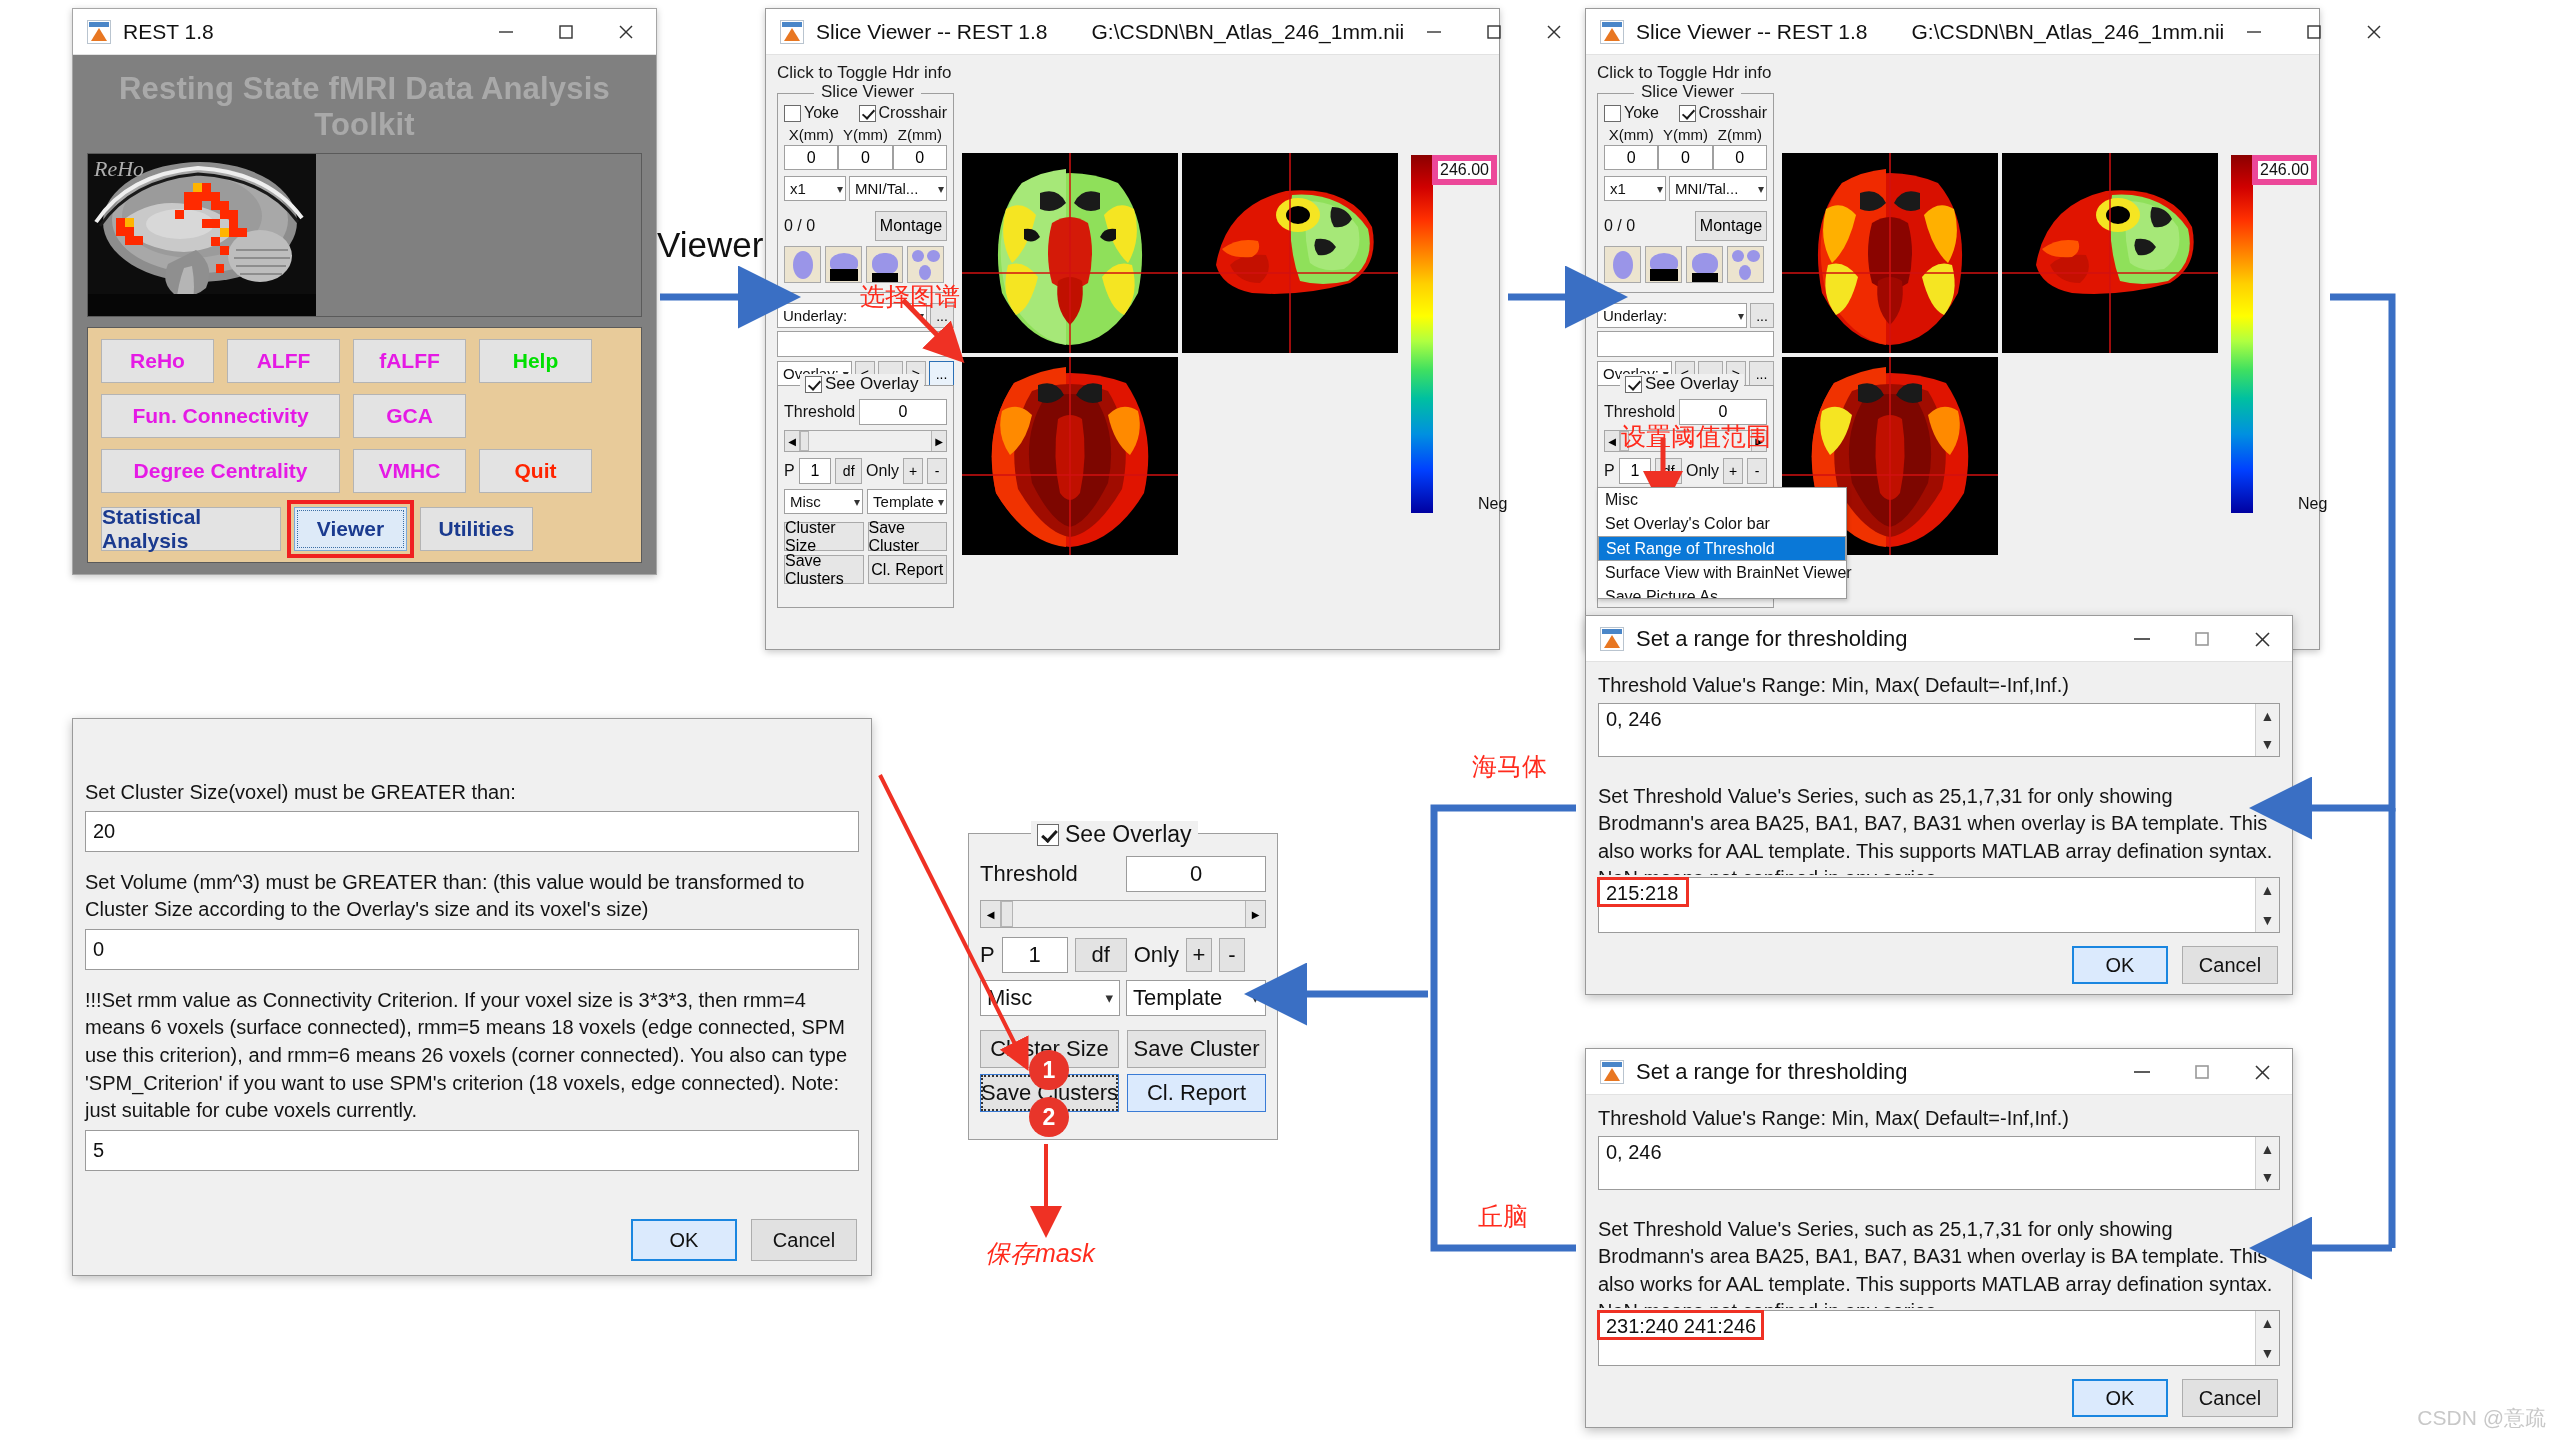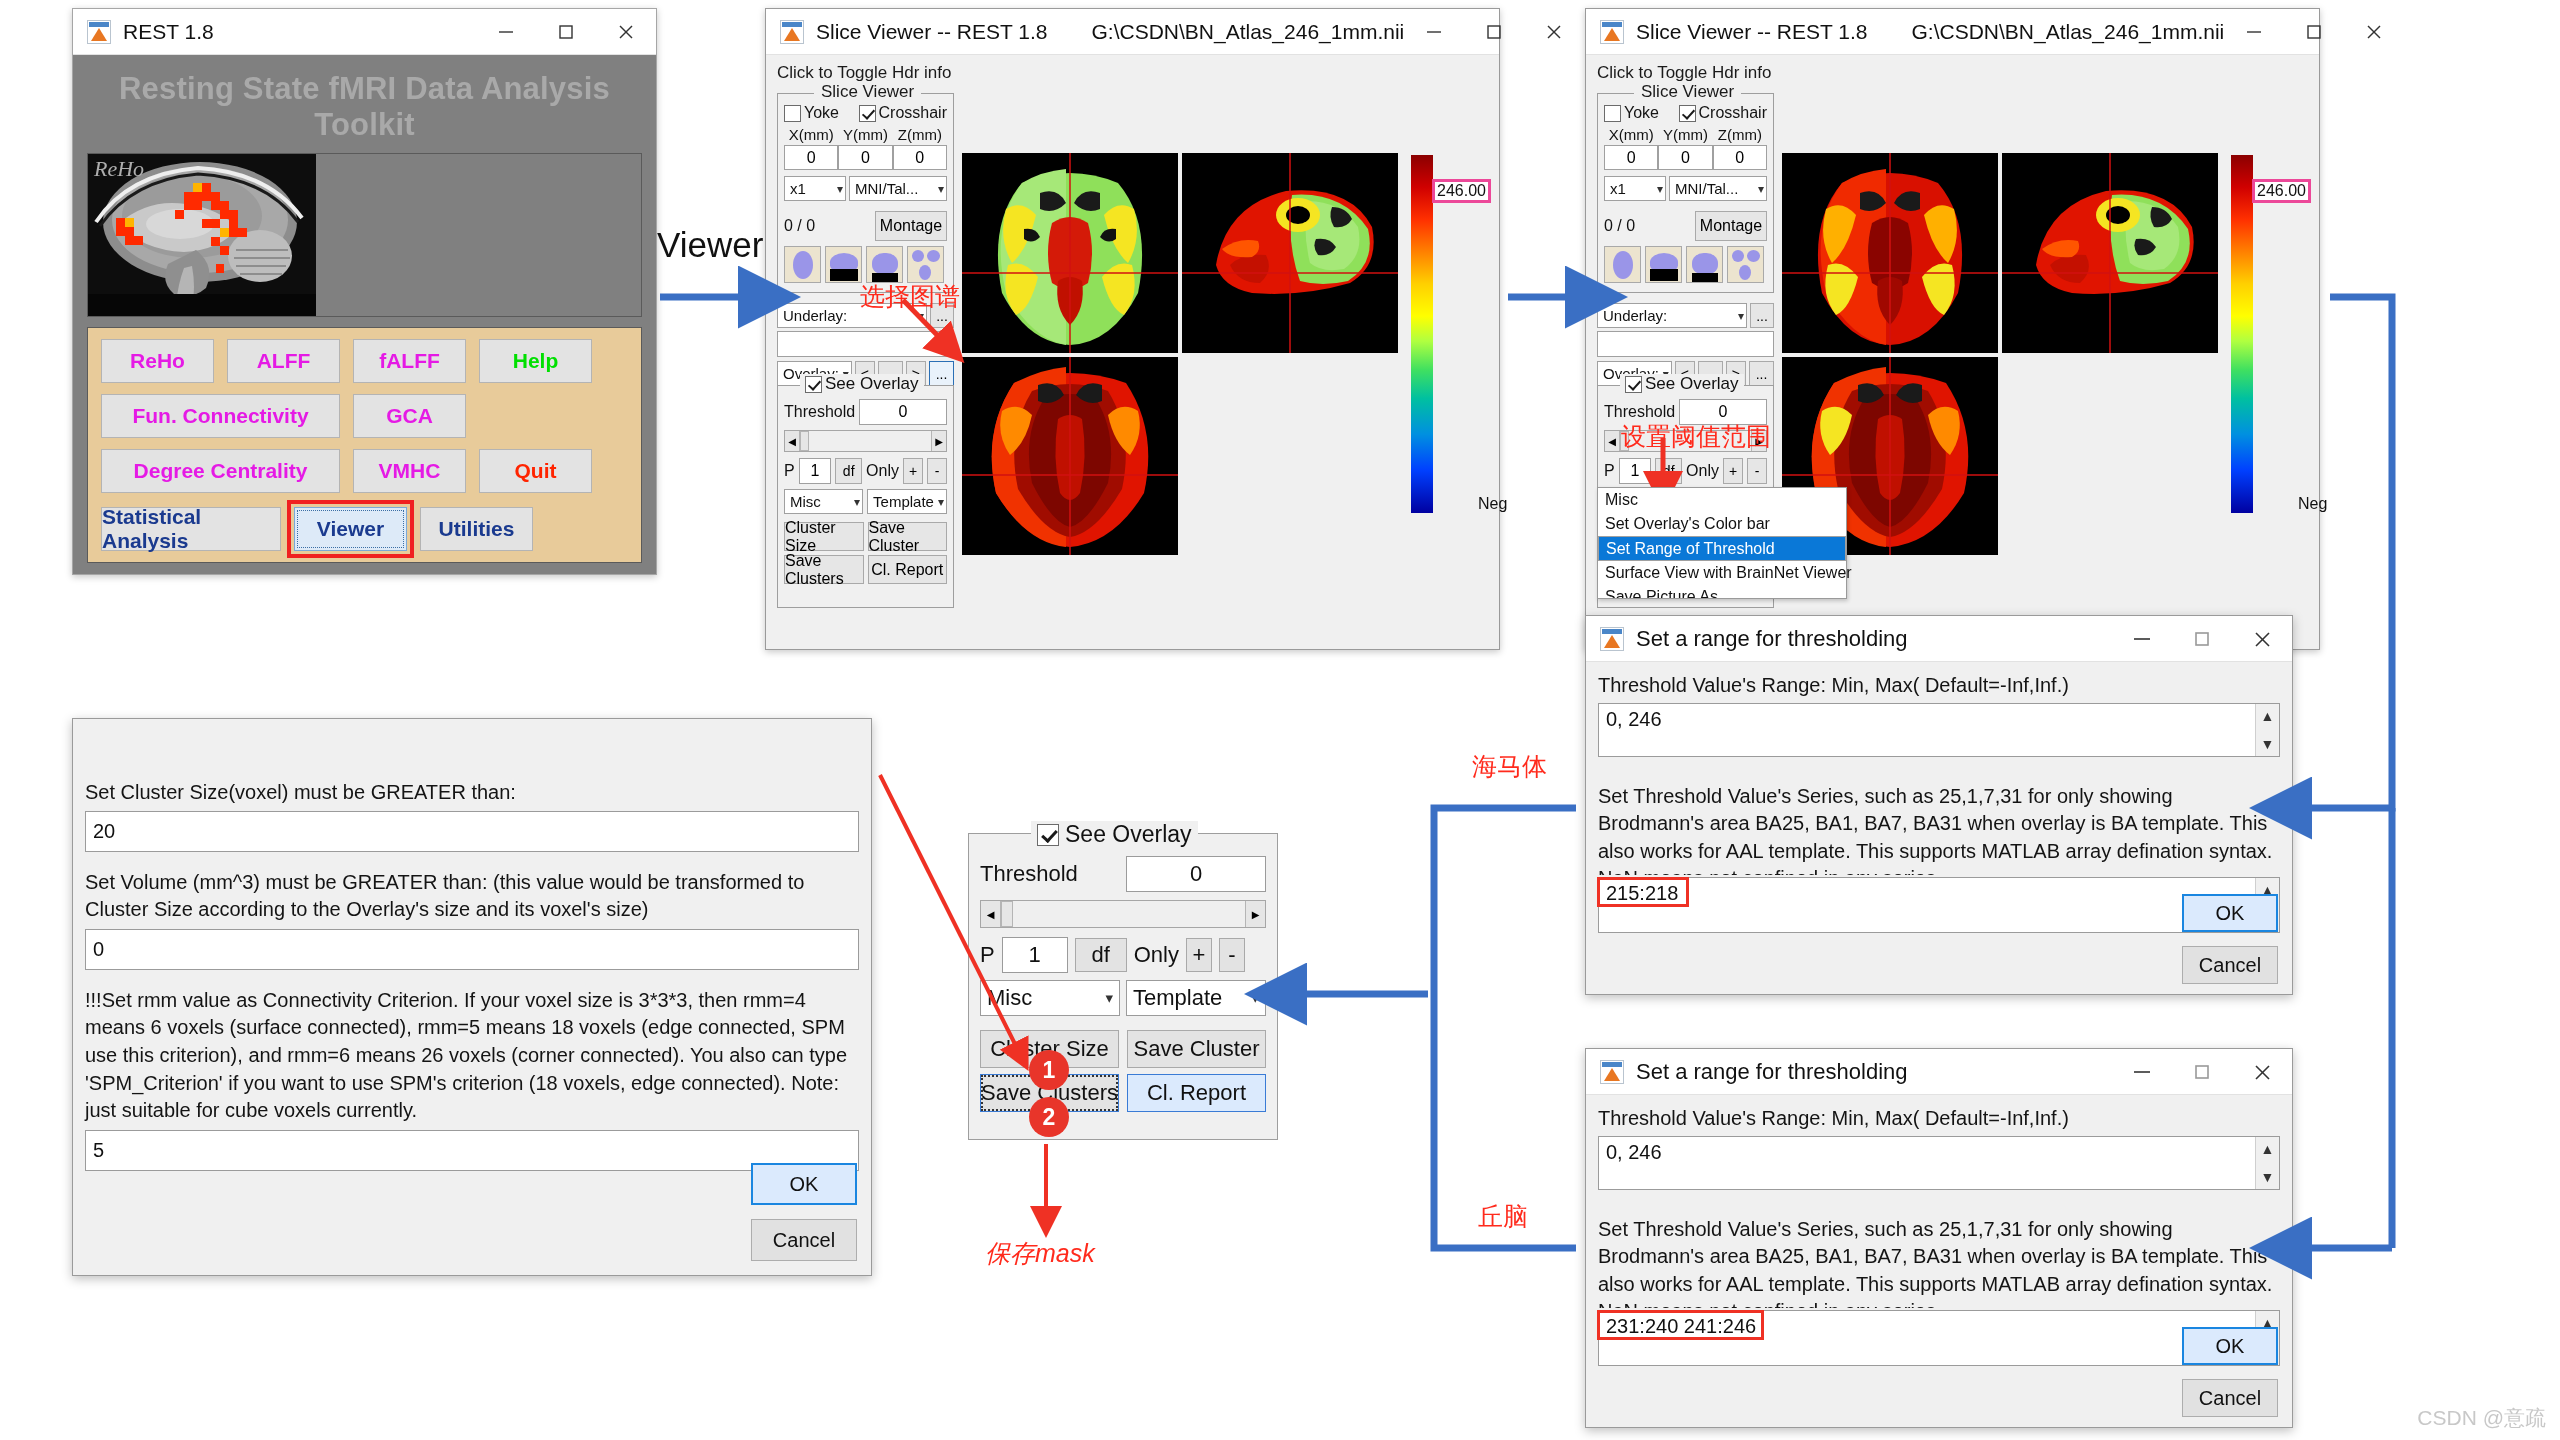--- a/index.html
+++ b/index.html
@@ -83,34 +83,34 @@
   .thr-in { border:1px solid #a0a0a0; background:#fff; height:26px; font-size:16px; display:flex; align-items:center; justify-content:center; }
   .slider { height:22px; border:1px solid #a6a6a6; background:#efefef; display:flex; align-items:center; }
   .slider .ar { width:15px; height:100%; background:#e6e6e6; border-right:1px solid #b5b5b5; font-size:10px; display:flex; align-items:center; justify-content:center; }
   .slider .ar.r { border-right:none; border-left:1px solid #b5b5b5; margin-left:auto; }
   .slider .knob { width:9px; height:100%; background:#e6e6e6; border:1px solid #b5b5b5; }
   .sm-btn { border:1px solid #a9a9a9; background:#e6e6e6; font-size:16px; display:flex; align-items:center; justify-content:center; cursor:pointer; height:29px; }
   .brainpane { position:absolute; background:#000; }
   .cbar { position:absolute; width:22px; }
   .cbar-grad { width:100%; height:100%;
     background:linear-gradient(to bottom,#8b0000 0%,#d00000 9%,#ff3000 18%,#ff8000 27%,#ffd000 36%,#ffff00 45%,#b0ff40 52%,#40e060 60%,#00c0a0 68%,#0090e0 78%,#0040ff 88%,#0000a0 100%); }
-  .cbar-top-lbl { position:absolute; font-size:16px; background:#fff; border:3px solid #ec4899; padding:0 2px; color:#111;margin-top:24px; }
+  .cbar-top-lbl { position:absolute; font-size:16px; background:#fff; border:6px solid #ec4899; padding:0 2px; color:#111; }
   .cbar-bot-lbl { position:absolute; font-size:16px; color:#111;margin-left:46px; }
 
   
   #dropmenu { position:absolute; left:1597px; top:487px; width:250px; background:#fff; border:1px solid #9a9a9a; z-index:40; box-shadow:1px 2px 4px rgba(0,0,0,.2); }
   #dropmenu .mi { font-size:16px; padding:3px 7px; color:#111; white-space:nowrap; cursor:pointer; }
   #dropmenu .mi.sel { background:#0a78d7; color:#fff; }
 
   
   .dlg { position:absolute; background:#f0f0f0; border:1px solid #9a9a9a; box-shadow:0 3px 10px rgba(0,0,0,.25); }
   .dlg-body { position:absolute; left:0; right:0; top:46px; bottom:0; padding:14px 12px 0 12px; }
   .dlg-label { font-size:20px; color:#141414; line-height:1.38; }
   .dlg-input { width:100%; background:#fff; border:1px solid #9b9b9b; height:41px; font-size:20px; color:#111; display:flex; align-items:center; padding-left:7px; }
-  .dlg-btns { position:absolute; right:14px; bottom:14px; display:flex; gap:14px;flex-direction:column; }
+  .dlg-btns { position:absolute; right:14px; bottom:14px; display:flex; gap:14px; }
   .dlg-ok { width:106px; height:42px; background:#dbeafd; border:2px solid #1a86e0; font-size:20px; display:flex; align-items:center; justify-content:center; color:#111; cursor:pointer; }
   .dlg-cancel { width:106px; height:42px; background:#e1e1e1; border:1px solid #adadad; font-size:20px; display:flex; align-items:center; justify-content:center; color:#111; cursor:pointer; }
   #clusterdlg { left:72px; top:718px; width:800px; height:558px; }
   .ta { width:100%; background:#fff; border:1px solid #9b9b9b; position:relative; display:flex; align-items:flex-start; padding:4px 0 0 7px; font-size:20px; color:#111; }
   .ta .spin { position:absolute; right:0; top:0; bottom:0; width:24px; background:#f0f0f0; border-left:1px solid #cfcfcf; display:flex; flex-direction:column; justify-content:space-between; align-items:center; padding:4px 0; font-size:14px; color:#333; }
   .rng-dlg { width:708px; height:380px; }
   #rng1 { left:1585px; top:615px; }
   #rng2 { left:1585px; top:1048px; }
   .redbox { position:absolute; border:3px solid #ef3124; pointer-events:none; }
 

